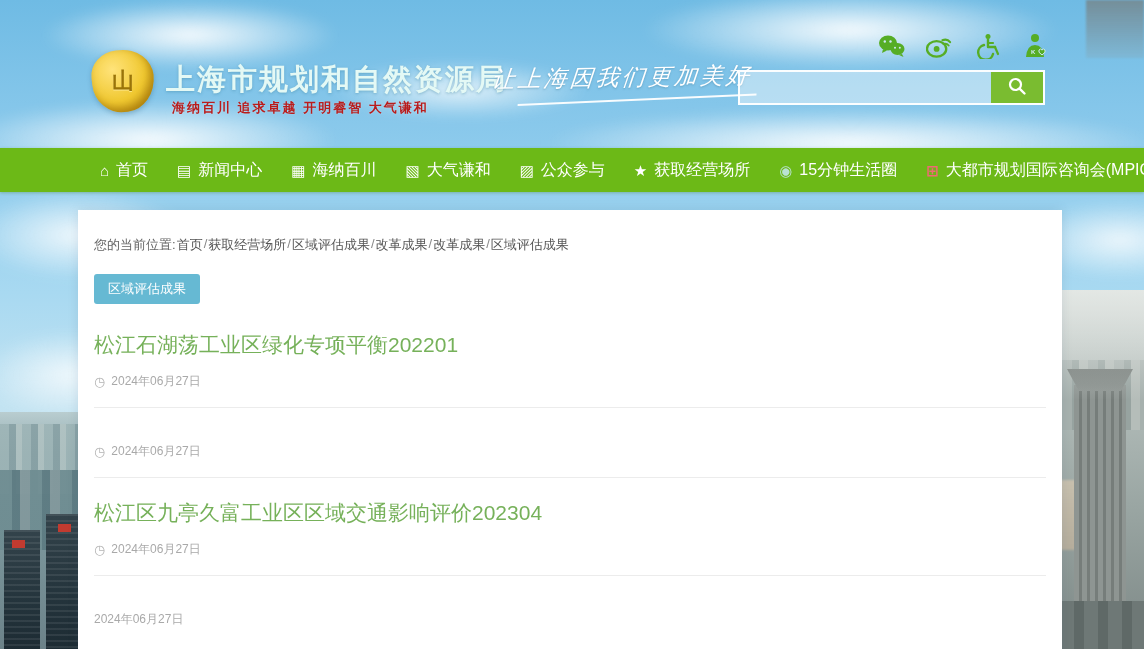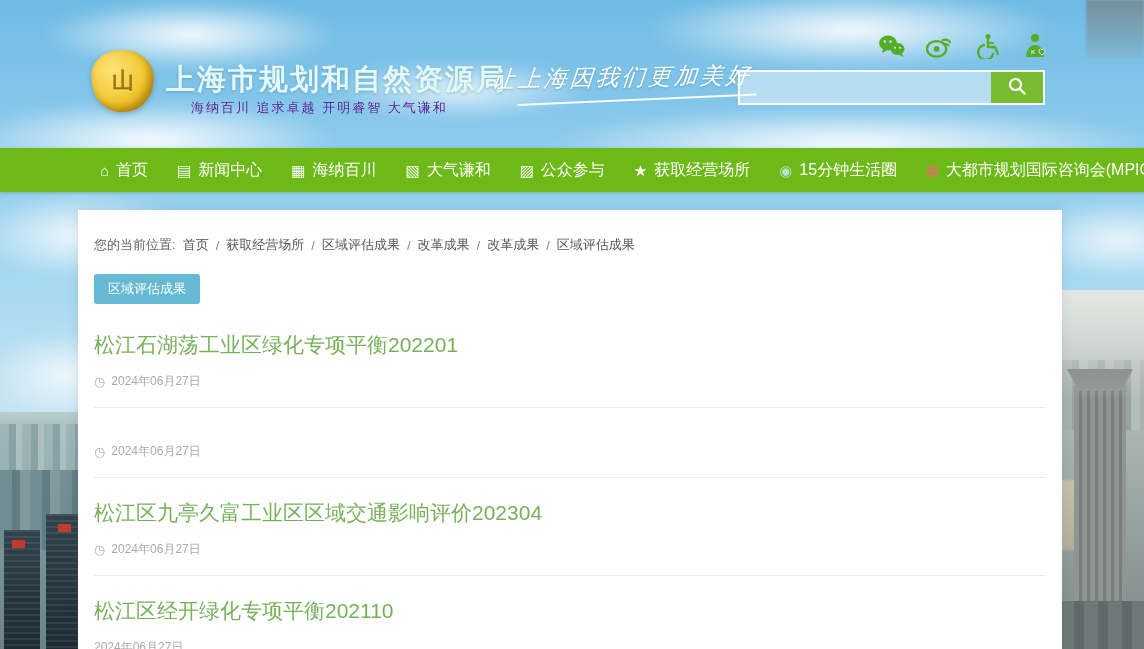--- a/index.html
+++ b/index.html
@@ -57,22 +57,22 @@
   .header{position:absolute;left:0;top:0;width:1144px;height:148px;}
   .logo{position:absolute;left:92px;top:50px;width:62px;height:62px;
     background:radial-gradient(circle at 35% 30%,#ffe37a,#f0c830 55%,#c79a14 90%);
     border-radius:46% 54% 50% 50% / 42% 48% 58% 52%;
     transform:rotate(-6deg);
     box-shadow:inset -3px -4px 8px rgba(140,95,0,.55), 0 2px 5px rgba(0,60,90,.25);
     display:flex;align-items:center;justify-content:center;}
   .logo-inner{font-size:22px;font-weight:bold;color:#9a7407;text-shadow:0 1px 0 rgba(255,240,170,.7);transform:rotate(6deg);}
   .site-title{position:absolute;left:166px;top:60px;font-size:29px;font-weight:bold;
     color:#e4f9f5;letter-spacing:2px;text-shadow:0 1px 3px rgba(60,130,160,.45);}
-  .site-subtitle{position:absolute;left:172px;top:99px;font-size:13px;color:#4c1d95;
-    letter-spacing:2px;font-weight:normal;text-shadow:0 0 2px rgba(255,255,255,.35);margin-left:19px;}
+  .site-subtitle{position:absolute;left:172px;top:99px;font-size:13px;color:#b91c1c;
+    letter-spacing:2px;font-weight:bold;text-shadow:0 0 2px rgba(255,255,255,.35);}
   .slogan{position:absolute;left:492px;top:62px;font-size:23px;color:#fff;
     font-style:italic;letter-spacing:3px;transform:skewX(-6deg) rotate(-1deg);
     text-shadow:0 1px 2px rgba(70,130,160,.5);}
   .slogan::after{content:"";position:absolute;left:28px;right:-6px;bottom:-8px;height:2px;
     background:#fff;transform:rotate(-1.5deg);opacity:.95;}
 
   .social{position:absolute;left:878px;top:32px;display:flex;gap:21px;align-items:center;}
   .social .sic{width:27px;height:27px;display:flex;align-items:center;justify-content:center;cursor:pointer;}
   .social svg{display:block;}
 
@@ -88,21 +88,21 @@
     box-shadow:0 1px 3px rgba(60,110,0,.3);}
   .nav-inner{display:flex;align-items:center;height:44px;padding-left:100px;gap:29px;}
   .nav-item{display:flex;align-items:center;gap:7px;color:#fff;font-size:16px;cursor:pointer;white-space:nowrap;}
   .nav-ico{font-size:15px;line-height:1;color:#fff;}
   .life-circle-icon{color:#b9e2d3 !important;}
   .mpic-seal-icon{color:#ef6a74 !important;font-weight:bold;}
 
   
   .panel{position:absolute;left:78px;top:210px;width:984px;height:480px;background:#fff;
     padding:0 16px;box-shadow:0 0 10px rgba(70,100,120,.15);}
-  .breadcrumb{margin-top:26px;font-size:13px;color:#666;display:flex;gap:7px;flex-wrap:wrap;align-items:center;}
+  .breadcrumb{margin-top:26px;font-size:13px;color:#666;display:flex;gap:1px;flex-wrap:wrap;align-items:flex-start;}
   .breadcrumb .bc-link{color:#555;cursor:pointer;}
   .breadcrumb .bc-sep{color:#888;}
   .cat-tab{display:inline-block;margin-top:20px;background:#66b9d3;color:#fff;font-size:13px;
     padding:6px 14px;border-radius:3px;cursor:pointer;}
   .articles{list-style:none;margin-top:6px;}
   .article{padding:21px 0 17px;border-bottom:1px solid #ececec;}
   .article:last-child{border-bottom:none;}
   .article-title{font-size:21px;color:#76b15a;cursor:pointer;font-weight:normal;}
   .article-meta{margin-top:14px;font-size:12px;color:#a9a9a9;display:flex;align-items:center;gap:6px;}
   .clock{font-size:13px;color:#b5b5b5;line-height:1;}
@@ -274,19 +274,18 @@
         </div>
       </li>
       <li class="article">
         <div class="article-title">松江区九亭久富工业区区域交通影响评价202304</div>
         <div class="article-meta">
           <span class="clock">◷</span>
           <span>2024年06月27日</span>
         </div>
       </li>
       <li class="article">
-        <div class="article-title">松江区经开绿化专项平衡202110</div>
         <div class="article-meta">
           <span>2024年06月27日</span>
         </div>
       </li>
     </ul>
 </main>
 
 </body></html>

